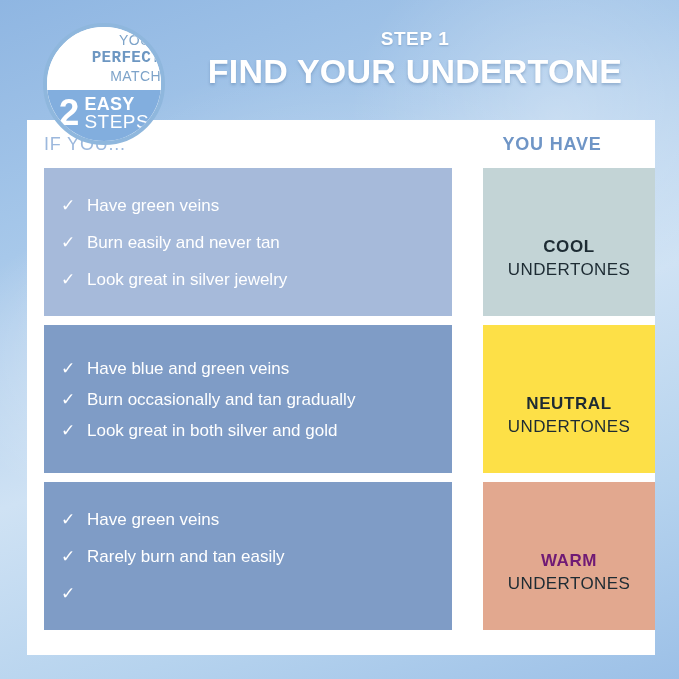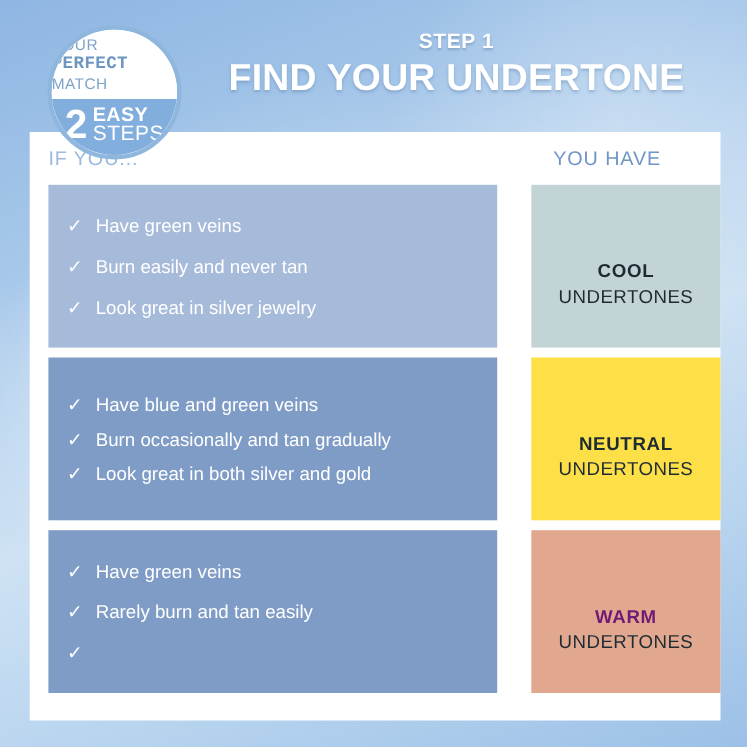--- a/index.html
+++ b/index.html
@@ -84,21 +84,21 @@
   }
   .badge-top {
     position: absolute;
     left: 0;
     top: 0;
     width: 100%;
     height: 55%;
     background: #ffffff;
     display: flex;
     flex-direction: column;
-    align-items: flex-start;
+    align-items: flex-end;
     justify-content: center;
     color: #7da3c9;
     line-height: 1.18;
   }
   .badge-top .l1 { font-size: 14px; letter-spacing: 0.4px; }
   .badge-top .l2 { font-size: 16px; font-weight: bold; letter-spacing: 0.3px; color: #6d97c2; font-family: Liberation Mono, monospace; }
   .badge-top .l3 { font-size: 14px; letter-spacing: 0.4px; }
   .badge-bot {
     position: absolute;
     left: 0;
@@ -158,21 +158,21 @@
     letter-spacing: 0.8px;
     color: #9cb8dd;
   }
   .hdr-have {
     position: absolute;
     left: 439px;
     top: 0;
     width: 172px;
     text-align: center;
     font-size: 18px;
-    font-weight: normal;
+    font-weight: bold;
     letter-spacing: 0.8px;
     color: #6f95c6;
   }
 
   
   .row {
     position: absolute;
     left: 17px;
     width: 611px;
     height: 148px;

